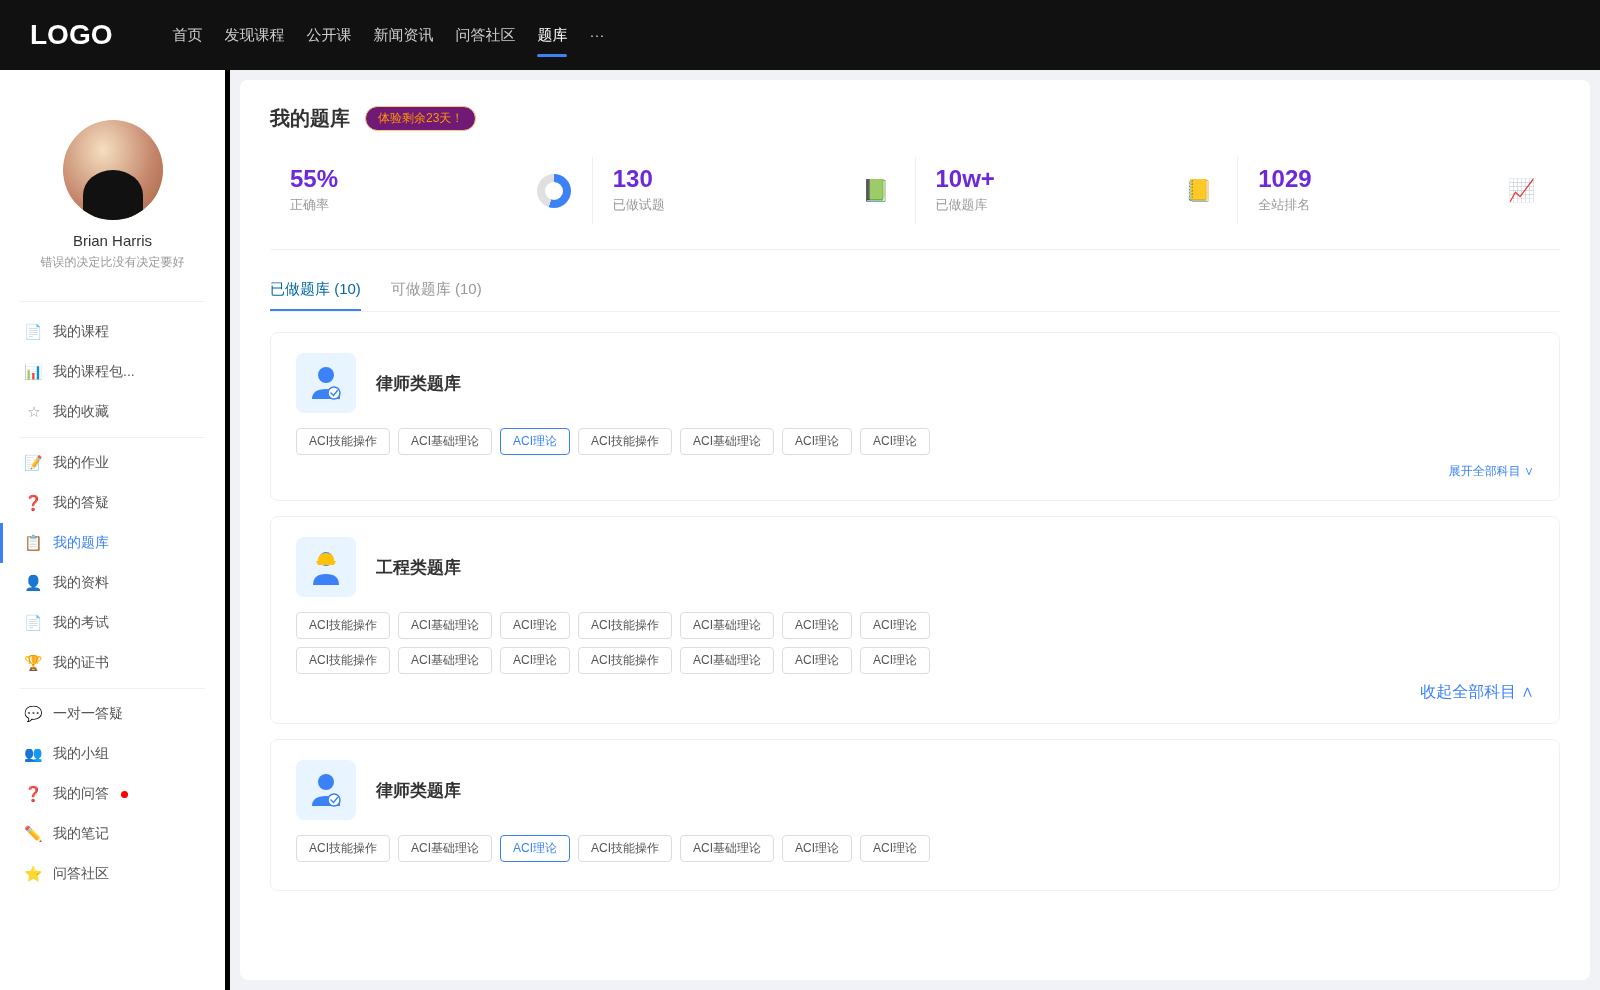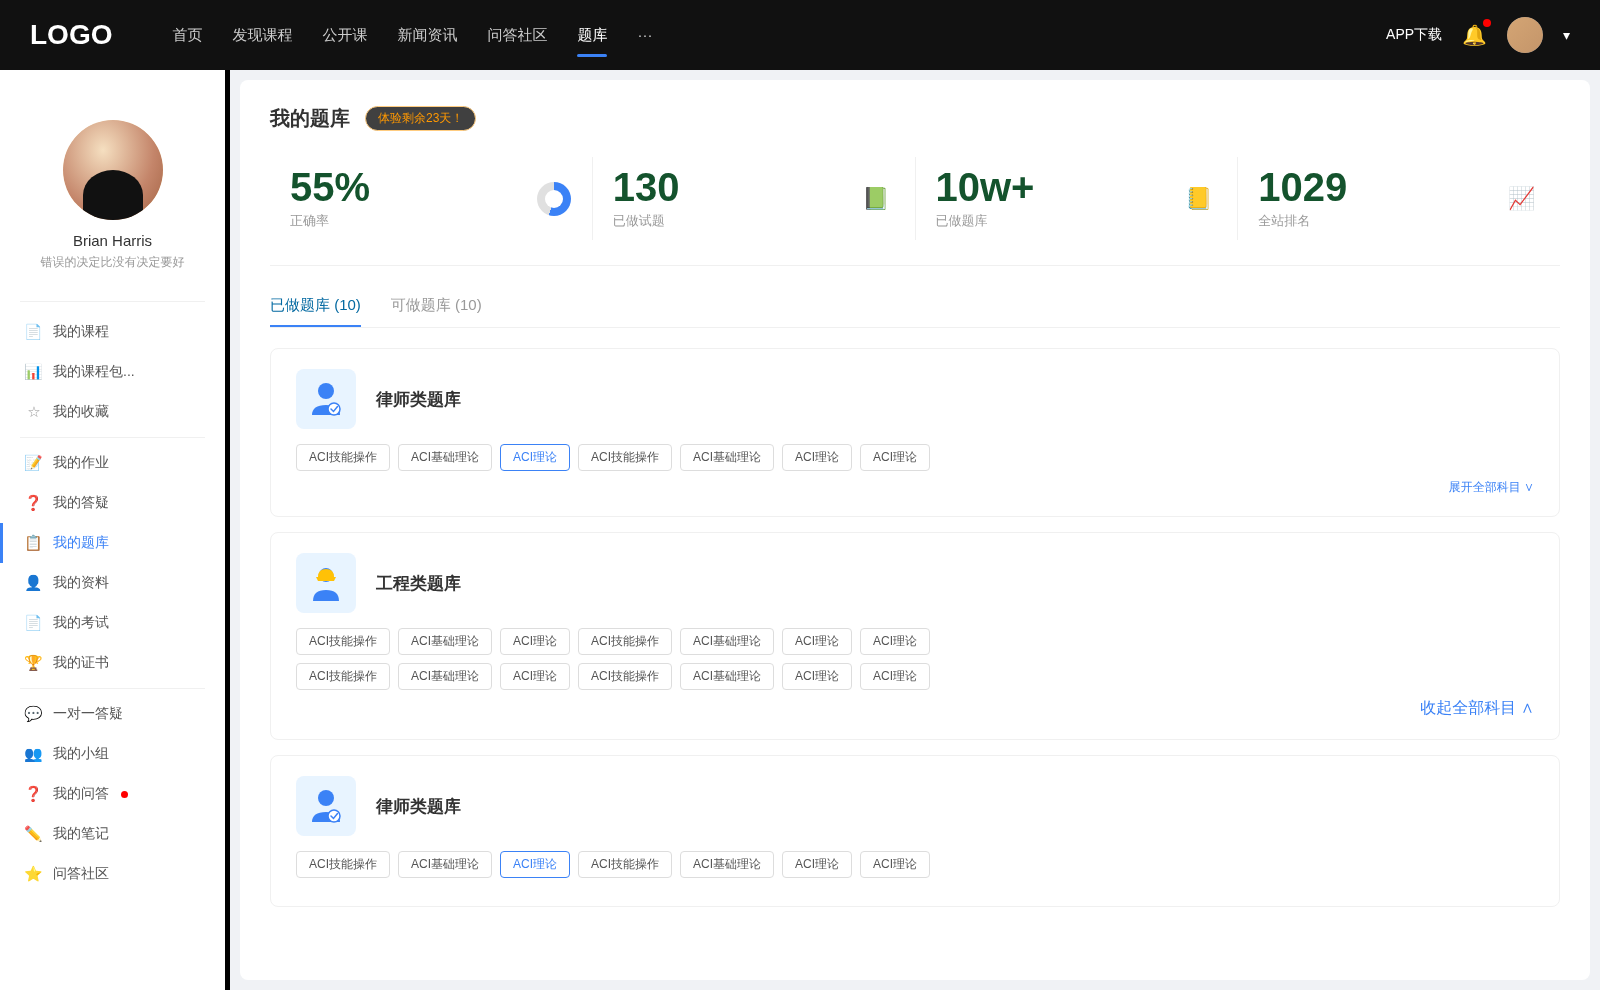--- a/index.html
+++ b/index.html
@@ -18,21 +18,21 @@
       z-index: 100;
     }
     .navbar .logo {
       color: white;
       font-size: 28px;
       font-weight: bold;
       margin-right: 20px;
     }
     .nav-items {
       display: flex;
-      gap: 30px;
+      gap: 22px;
       flex: 1;
     }
     .nav-item {
       color: #ccc;
       font-size: 15px;
       cursor: pointer;
       padding: 4px 0;
       position: relative;
     }
     .nav-item.active {
@@ -199,21 +199,21 @@
       align-items: center;
       gap: 15px;
       margin-bottom: 25px;
     }
     .page-title {
       font-size: 20px;
       font-weight: 600;
       color: #333;
     }
     .trial-badge {
-      background: #404040;
+      background: #701a75;
       color: #ff9800;
       border: 1px solid #ffcc80;
       border-radius: 20px;
       padding: 3px 12px;
       font-size: 12px;
     }
 
     
     .stats-row {
       display: flex;
@@ -226,23 +226,23 @@
       flex: 1;
       display: flex;
       align-items: center;
       gap: 12px;
       padding: 10px 20px;
       border-right: 1px solid #f0f0f0;
     }
     .stat-item:last-child { border-right: none; }
     .stat-text { flex: 1; }
     .stat-number {
-      font-size: 40px;
+      font-size: 24px;
       font-weight: 600;
-      color: #14532d;
+      color: #6d28d9;
       line-height: 1;
       margin-bottom: 5px;
     }
     .stat-label {
       font-size: 13px;
       color: #999;
     }
     .stat-icon {
       width: 36px; height: 36px;
       display: flex; align-items: center; justify-content: center;
@@ -372,31 +372,20 @@
   <span class="logo">LOGO</span>
   <div class="nav-items">
     <span class="nav-item">首页</span>
     <span class="nav-item">发现课程</span>
     <span class="nav-item">公开课</span>
     <span class="nav-item">新闻资讯</span>
     <span class="nav-item">问答社区</span>
     <span class="nav-item active">题库</span>
     <span class="nav-item">···</span>
   </div>
-  <div class="nav-right">
-    <span>APP下载</span>
-    <div class="nav-bell">
-      <span class="bell-icon">🔔</span>
-      <div class="bell-badge"></div>
-    </div>
-    <div class="nav-avatar">
-      <div class="avatar-img"></div>
-    </div>
-    <span>▾</span>
-  </div>
 </nav>
 
 <div class="page-wrapper">
 
   <aside class="sidebar">
     <div class="profile-section">
       <div class="profile-avatar">
         <div class="profile-avatar-inner"></div>
       </div>
       <div class="profile-name">Brian Harris</div>

